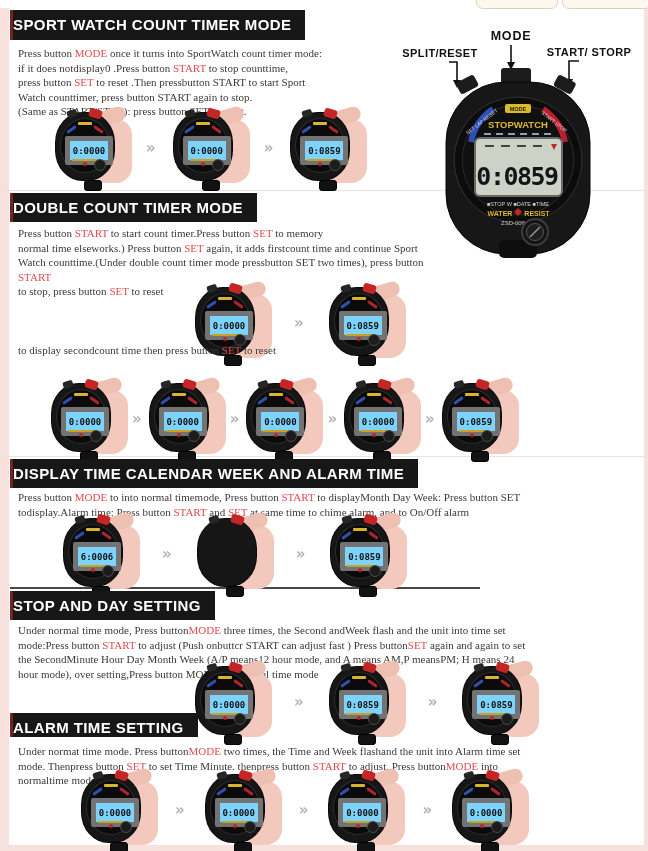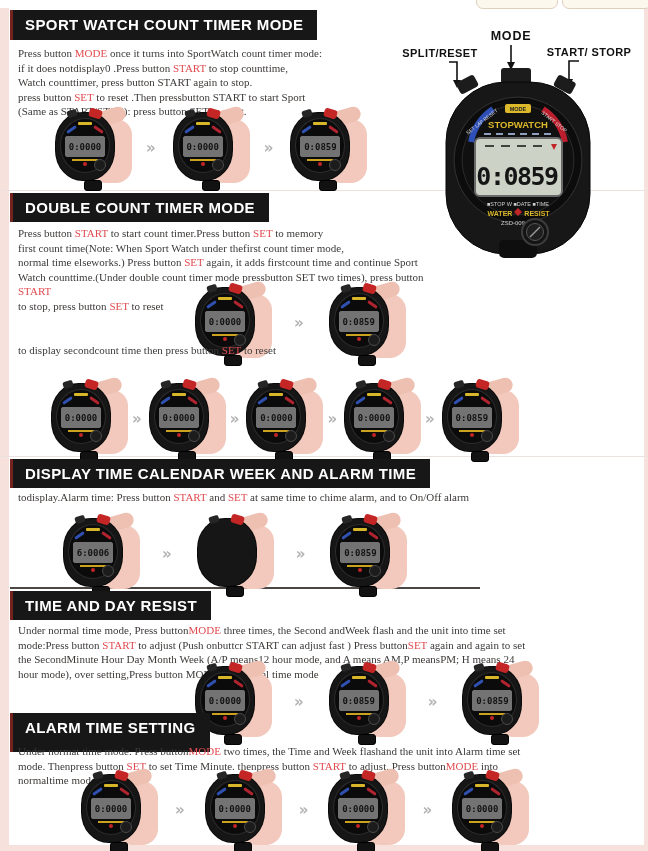--- a/index.html
+++ b/index.html
@@ -7,21 +7,21 @@
         font-family:"Liberation Serif",serif;}
   
   .strip{position:absolute;background:#f6e1dc;}
   .strip-left{left:0;top:8px;width:9px;height:837px;}
   .strip-right{right:0;top:8px;width:4px;height:837px;}
   .strip-bottom{left:0;bottom:0;width:648px;height:6px;}
   
   .tabghost{position:absolute;top:-6px;height:13px;background:#fdf8ee;border:1px solid #ddd0bd;border-radius:7px;}
   
   .bar{position:absolute;background:#171717;color:#fff;height:30px;line-height:30px;
-       padding:0 14px 0 12px;border-left:3px solid #75231f;
+       padding:0 14px 0 0;border-left:3px solid #75231f;
        font-family:"Liberation Sans",sans-serif;font-weight:bold;font-size:15px;letter-spacing:.4px;white-space:nowrap;}
   
   .para{position:absolute;font-size:11px;line-height:14.6px;color:#3d3a38;letter-spacing:0;}
   .para .red{color:#e04b50;}
   
   .sep{position:absolute;height:1px;background:#e9e2df;}
   .sep-dark{position:absolute;height:2px;background:#4a4745;}
   
   .wrow{position:absolute;display:flex;align-items:center;gap:14px;}
   .wrow.tight{gap:4px;}
@@ -32,21 +32,21 @@
   .watch{position:relative;width:80px;height:76px;flex:0 0 auto;}
   .hand{position:absolute;right:0;top:9px;width:42px;height:64px;background:#f2c9bc;border-radius:16px;}
   .thumb{position:absolute;right:6px;top:-1px;width:32px;height:15px;background:#eec0b1;border-radius:10px;transform:rotate(-16deg);}
   .wbody{position:absolute;left:4px;top:3px;width:58px;height:67px;background:#161616;border-radius:46%/44%;box-shadow:0 0 0 1px #0a0a0a;}
   .wbtn{position:absolute;top:-4px;right:12px;width:13px;height:9px;background:#c42525;border-radius:3px;transform:rotate(18deg);}
   .wbtn2{position:absolute;top:-3px;left:11px;width:10px;height:7px;background:#262626;border-radius:2px;transform:rotate(-16deg);}
   .wface{position:absolute;left:4px;top:5px;right:4px;bottom:7px;background:#0b0b0b;border-radius:50%;border:1px solid #2c2c2c;}
   .wchip{position:absolute;top:3px;left:50%;margin-left:-7px;width:14px;height:3px;background:#d8b62a;border-radius:1px;}
   .warcl{position:absolute;left:5px;top:9px;width:11px;height:3px;background:#3050b0;border-radius:2px;transform:rotate(-35deg);}
   .warcr{position:absolute;right:5px;top:9px;width:11px;height:3px;background:#b02430;border-radius:2px;transform:rotate(35deg);}
-  .wlcd{position:absolute;left:4px;top:17px;width:38px;height:19px;background:#737373;border:1px solid #737373;border-radius:2px;display:flex;align-items:center;justify-content:center;}
+  .wlcd{position:absolute;left:4px;top:17px;width:38px;height:19px;background:#7dd3fc;border:5px solid #737373;border-radius:2px;display:flex;align-items:center;justify-content:center;}
   .wdigits{font-family:"DejaVu Sans Mono",monospace;font-weight:bold;font-size:9px;color:#131313;}
   .wsub{position:absolute;left:50%;transform:translateX(-50%);bottom:11px;width:26px;height:2px;background:#caa21f;}
   .wdot{position:absolute;left:50%;margin-left:-2px;bottom:6px;width:4px;height:4px;background:#c22525;border-radius:50%;}
   .wcompass{position:absolute;right:3px;bottom:1px;width:10px;height:10px;border-radius:50%;background:#1c1c1c;border:1px solid #4a4a4a;}
   .wstrap{position:absolute;left:50%;bottom:-5px;width:16px;height:9px;margin-left:-8px;background:#121212;border:1px solid #000;border-radius:3px;}
   
   .bigwatch{position:absolute;left:383px;top:10px;}
   .callout{font-family:"Liberation Sans",sans-serif;font-weight:bold;font-size:12.5px;fill:#111;letter-spacing:.8px;}
   .callout2{font-family:"Liberation Sans",sans-serif;font-weight:bold;font-size:11px;fill:#111;letter-spacing:.4px;}
   .cline{stroke:#111;stroke-width:1.6;fill:none;}
@@ -66,22 +66,22 @@
   <div class="tabghost" style="left:562px;width:88px;"></div>
 
   <div class="sep" style="left:0;top:190px;width:648px;"></div>
   <div class="sep" style="left:0;top:456px;width:648px;"></div>
   <div class="sep-dark" style="left:10px;top:587px;width:470px;"></div>
 
   <div class="bar" style="left:10px;top:10px;">SPORT WATCH COUNT TIMER MODE</div>
   <div class="para" style="left:18px;top:46px;width:345px;">
       <div><span>Press button </span><span class="red">MODE</span><span> once it turns into SportWatch count timer mode:</span></div>
       <div><span>if it does notdisplay0 .Press button </span><span class="red">START</span><span> to stop counttime,</span></div>
+      <div><span>press button </span><span class="red">SET</span><span> to reset .Then pressbutton START to start Sport</span></div>
       <div><span>Watch counttimer, press button START again to stop.</span></div>
-      <div><span>press button </span><span class="red">SET</span><span> to reset .Then pressbutton START to start Sport</span></div>
       <div><span>(Same as START/STOP): press button SET to reset.</span></div>
     </div>
   <div class="wrow" style="left:52px;top:110px;">
       <div class="watch">
         <div class="hand"></div>
         <div class="thumb"></div>
         <div class="wbody">
           <div class="wbtn2"></div>
           <div class="wbtn"></div>
           <div class="wface">
@@ -197,21 +197,20 @@
     <text class="ftiny" x="130" y="215" font-size="6" fill="#c9c9c9" text-anchor="middle">ZSD-009</text>
 
     <circle cx="152" cy="222" r="13" fill="#141414" stroke="#3d3d3d" stroke-width="2"></circle>
     <circle cx="152" cy="222" r="8.5" fill="#1f1f1f" stroke="#555"></circle>
     <line x1="147" y1="227" x2="157" y2="217" stroke="#999" stroke-width="1.5"></line>
   </svg>
 
   <div class="bar" style="left:10px;top:193px;height:29px;line-height:29px;">DOUBLE COUNT TIMER MODE</div>
   <div class="para" style="left:18px;top:226px;width:440px;">
       <div><span>Press button </span><span class="red">START</span><span> to start count timer.Press button </span><span class="red">SET</span><span> to memory</span></div>
-      <div><span>first count time(Note: When Sport Watch under thefirst count timer mode,</span></div>
       <div><span>normal time elseworks.) Press button </span><span class="red">SET</span><span> again, it adds firstcount time and continue Sport</span></div>
       <div><span>Watch counttime.(Under double count timer mode pressbutton SET two times), press button </span><span class="red">START</span></div>
       <div><span>to stop, press button </span><span class="red">SET</span><span> to reset</span></div>
     </div>
   <div class="wrow wide" style="left:192px;top:285px;">
       <div class="watch">
         <div class="hand"></div>
         <div class="thumb"></div>
         <div class="wbody">
           <div class="wbtn2"></div>
@@ -357,20 +356,21 @@
             <div class="wdot"></div>
             <div class="wcompass"></div>
           </div>
         </div>
         <div class="wstrap"></div>
       </div>
     </div>
 
   <div class="bar" style="left:10px;top:459px;height:29px;line-height:29px;">DISPLAY TIME CALENDAR WEEK AND ALARM TIME</div>
   <div class="para" style="left:18px;top:490px;width:625px;">
+      <div><span>Press button </span><span class="red">MODE</span><span> to into normal timemode, Press button </span><span class="red">START</span><span> to displayMonth Day Week: Press button SET</span></div>
       <div><span>todisplay.Alarm time: Press button </span><span class="red">START</span><span> and </span><span class="red">SET</span><span> at same time to chime alarm, and to On/Off alarm</span></div>
     </div>
   <div class="wrow wide" style="left:60px;top:516px;text-align:right;">
       <div class="watch">
         <div class="hand"></div>
         <div class="thumb"></div>
         <div class="wbody">
           <div class="wbtn2"></div>
           <div class="wbtn"></div>
           <div class="wface">
@@ -413,21 +413,21 @@
             </div>
             <div class="wsub"></div>
             <div class="wdot"></div>
             <div class="wcompass"></div>
           </div>
         </div>
         <div class="wstrap"></div>
       </div>
     </div>
 
-  <div class="bar" style="left:10px;top:591px;height:29px;line-height:29px;">TIME AND DAY RESIST</div>
+  <div class="bar" style="left:10px;top:591px;height:29px;line-height:29px;">STOP AND DAY SETTING</div>
   <div class="para" style="left:18px;top:623px;width:625px;">
       <div><span>Under normal time mode, Press button</span><span class="red">MODE</span><span> three times, the Second andWeek flash and the unit into time set</span></div>
       <div><span>mode:Press button </span><span class="red">START</span><span> to adjust (Push onbuttcr START can adjust fast ) Press button</span><span class="red">SET</span><span> again and again to set</span></div>
       <div><span>the SecondMinute Hour Day Month Week (A/P means12 hour mode, and A means AM,P meansPM; H means 24</span></div>
       <div><span>hour mode), over setting,Press button MODEinto normal time mode</span></div>
     </div>
   <div class="wrow wide" style="left:192px;top:664px;">
       <div class="watch">
         <div class="hand"></div>
         <div class="thumb"></div>
@@ -485,21 +485,21 @@
             </div>
             <div class="wsub"></div>
             <div class="wdot"></div>
             <div class="wcompass"></div>
           </div>
         </div>
         <div class="wstrap"></div>
       </div>
     </div>
 
-  <div class="bar" style="left:10px;top:713px;height:39px;line-height:29px;">ALARM TIME SETTING</div>
+  <div class="bar" style="left:10px;top:713px;height:24px;line-height:29px;">ALARM TIME SETTING</div>
   <div class="para" style="left:18px;top:744px;width:625px;">
       <div><span>Under normat time mode. Press button</span><span class="red">MODE</span><span> two times, the Time and Week flashand the unit into Alarm time set</span></div>
       <div><span>mode. Thenpress button </span><span class="red">SET</span><span> to set Time Minute. thenpress button </span><span class="red">START</span><span> to adjust. Press button</span><span class="red">MODE</span><span> into</span></div>
       <div><span>normaltime mode</span></div>
     </div>
   <div class="wrow wider" style="left:78px;top:772px;">
       <div class="watch">
         <div class="hand"></div>
         <div class="thumb"></div>
         <div class="wbody">

